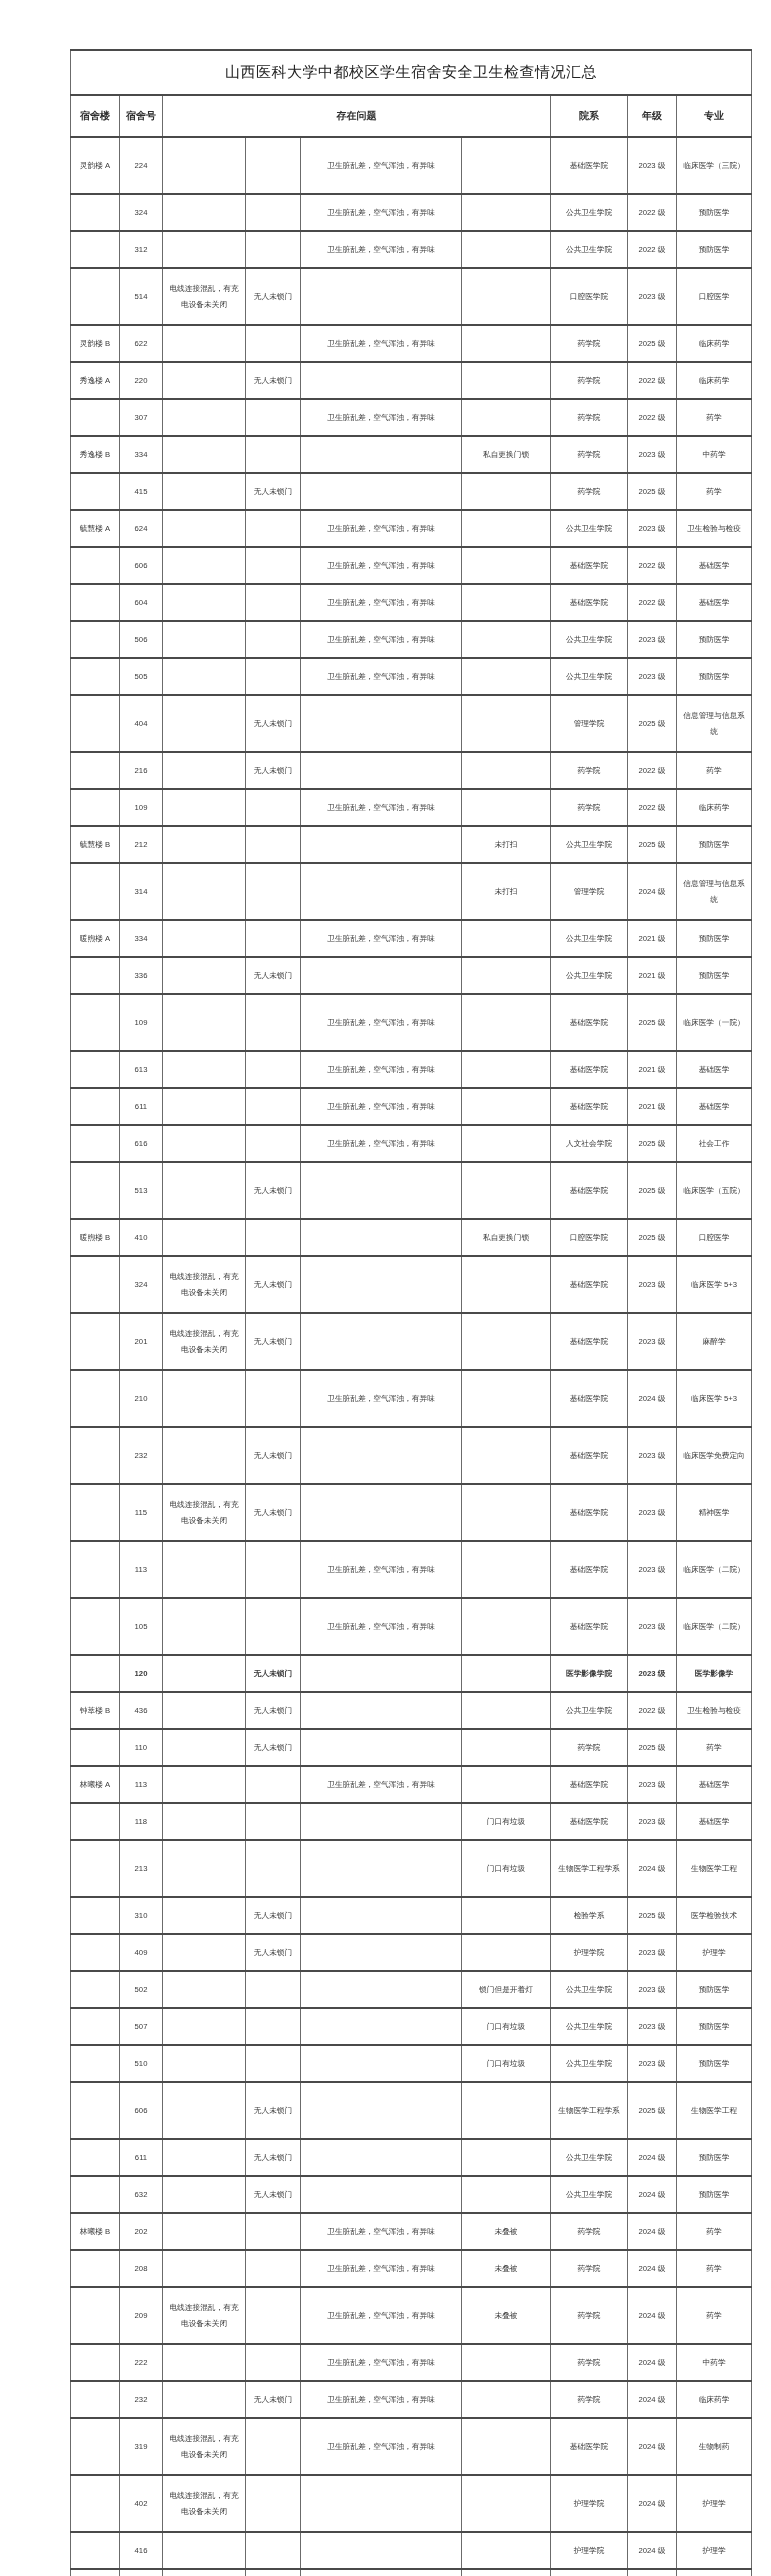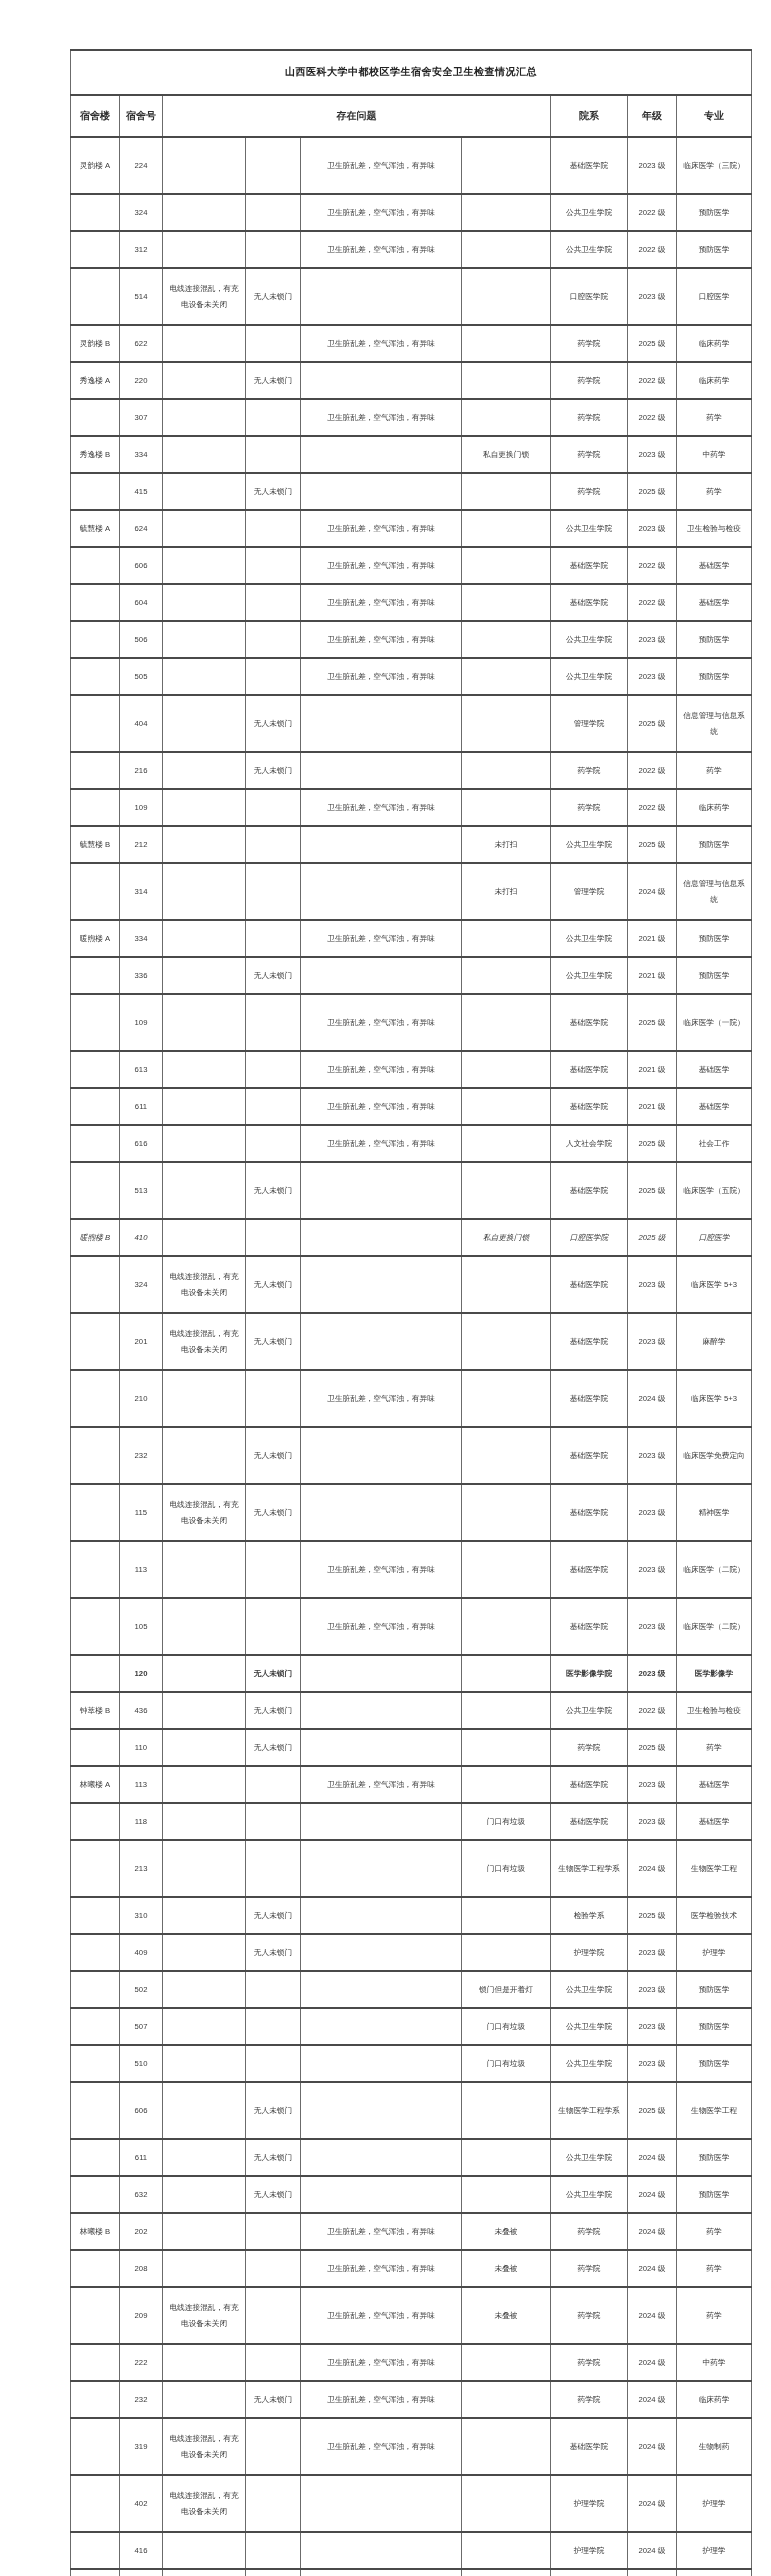--- a/index.html
+++ b/index.html
@@ -33,22 +33,22 @@
     color: #3a3a3a;
     background: #ffffff;
   }
   
   table.sheet tr > th, table.sheet tr > td {
     border-top: 2.1px double #4a4a4a;
     border-bottom: 2.1px double #4a4a4a;
   }
   table.sheet { border: 1.3px solid #3f3f3f; }
   tr.title-row th {
-    font-size: 10px;
-    font-weight: bold;
+    font-size: 15px;
+    font-weight: normal;
     color: #222222;
     height: 41px;
     letter-spacing: 0.5px;
   }
   tr.head-row th {
     font-size: 10px;
     font-weight: bold;
     height: 38px;
     color: #2e2e2e;
   }
@@ -364,21 +364,21 @@
           <td class="c-building"></td>
           <td class="c-room">513</td>
           <td class="c-problem-1"></td>
           <td class="c-problem-2">无人未锁门</td>
           <td class="c-problem-3"></td>
           <td class="c-problem-4"></td>
           <td class="c-department">基础医学院</td>
           <td class="c-grade">2025 级</td>
           <td class="c-major">临床医学（五院）</td>
         </tr>
-        <tr style="height: 37px; font-style: italic;">
+        <tr style="height: 37px;">
           <td class="c-building">暖煦楼 B</td>
           <td class="c-room">410</td>
           <td class="c-problem-1"></td>
           <td class="c-problem-2"></td>
           <td class="c-problem-3"></td>
           <td class="c-problem-4">私自更换门锁</td>
           <td class="c-department">口腔医学院</td>
           <td class="c-grade">2025 级</td>
           <td class="c-major">口腔医学</td>
         </tr>

